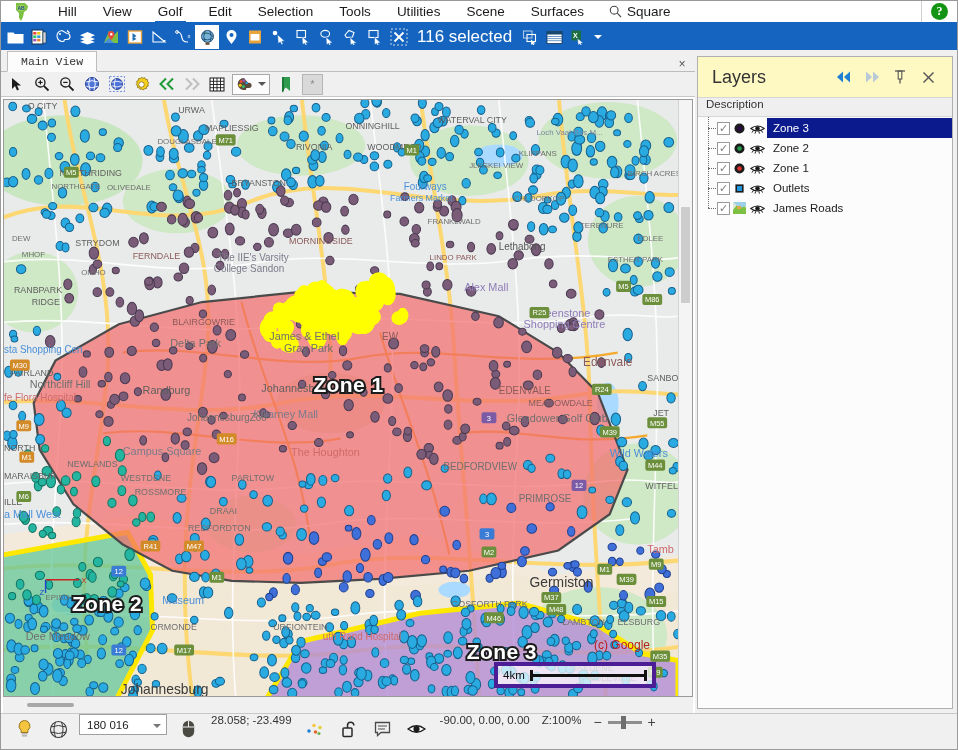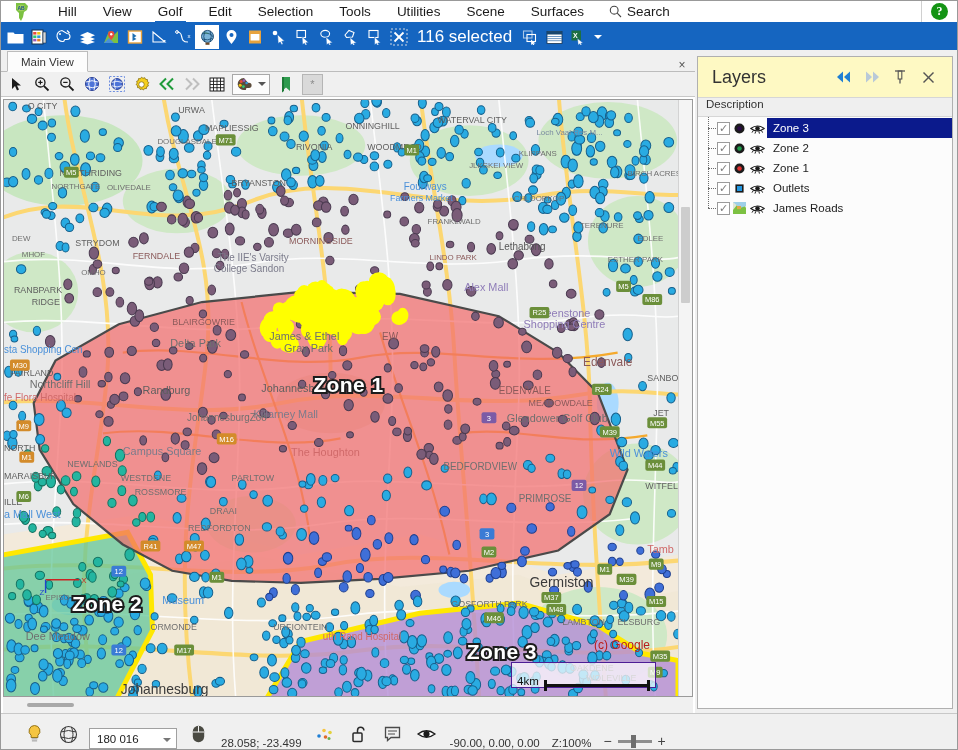--- a/index.html
+++ b/index.html
@@ -92,20 +92,21 @@
     min-height: 0;
   }
 
   
   .tabstrip {
     height: 22px; min-height: 22px;
     display: flex; align-items: flex-end;
     background: #f0f0f0;
     padding-left: 6px;
     position: relative;
+    font-family: Liberation Mono, monospace;
   }
   .tabstrip::after{
     content:""; position:absolute; left:0; right:0; bottom:0; height:1px; background:#bcbcbc;
   }
   .tab {
     height: 21px; padding: 0 13px;
     background: #fcfcfc;
     border: 1px solid #bcbcbc; border-bottom: 1px solid #fcfcfc;
     display: flex; align-items: center;
     font-size: 11.5px; color: #333;
@@ -230,22 +231,22 @@
   .lname {
     padding: 0 6px; height: 100%; display: flex; align-items: center; flex: 1;
   }
   .layer-row.selected .lname { background: #0b1a8c; color: #fff; }
 
   
   .statusbar {
     height: 36px; min-height: 36px;
     background: #f0f0f0;
     border-top: 1px solid #c8c8c8;
-    display: flex; align-items: flex-end;
-    padding-left: 16px;
+    display: flex; align-items: flex-start;
+    padding-left: 6px;
     font-size: 11.5px; color: #333;
   }
   .sb-btn { width: 34px; height: 30px; display: flex; align-items: center; justify-content: center; }
   .sb-combo {
     width: 88px; height: 21px; border: 1px solid #a0a0a0; background: #fff;
     display: flex; align-items: center; margin: 0 4px 0 4px;
     padding-left: 7px; font-size: 11.5px; color: #222;
     position: relative;
   }
   .sb-combo .ar {
@@ -265,23 +266,23 @@
     color: #ffffff;
     -webkit-text-stroke: 4px #1c1c1c;
     paint-order: stroke;
     letter-spacing: 0.4px;
     white-space: nowrap;
     transform: translate(-50%, -50%);
     pointer-events: none;
   }
   .scalebar {
     position: absolute; right: 22px; bottom: 8px;
-    width: 145px; height: 26px;
-    border: 1px solid #4c1d95; background: rgba(255,255,255,0.72);
-    display: flex; align-items: flex-end; padding: 0 5px; gap: 5px;
+    width: 162px; height: 26px;
+    border: 4px solid #4c1d95; background: rgba(255,255,255,0.72);
+    display: flex; align-items: center; padding: 0 5px; gap: 5px;
   }
   .scalebar .lbl { font-size: 11.5px; color: #111; font-family: "Liberation Sans", sans-serif; }
   .scalebar .bar {
     flex: 1; height: 3px; background: #111; position: relative;
   }
   .scalebar .bar::before, .scalebar .bar::after {
     content: ""; position: absolute; top: -4px; width: 3px; height: 11px; background: #111;
   }
   .scalebar .bar::before { left: 0; }
   .scalebar .bar::after { right: 0; }
@@ -328,21 +329,21 @@
         <span>Scene</span>
       </div>
     <div class="menu-item">
         <span>Surfaces</span>
       </div>
     <div class="menu-search">
       <svg width="13" height="13" viewBox="0 0 13 13">
         <circle cx="5.2" cy="5.2" r="3.9" fill="none" stroke="#444" stroke-width="1.1"></circle>
         <line x1="8.2" y1="8.2" x2="12" y2="12" stroke="#444" stroke-width="1.1"></line>
       </svg>
-      <span>Search</span>
+      <span>Square</span>
     </div>
     <div class="menu-spacer"></div>
     <div class="help-zone">
       <div class="help-circle">?</div>
     </div>
   </div>
 
   <div class="toolbar-blue">
     <div class="tb-btn">
       <svg width="17" height="15" viewBox="0 0 17 15">

